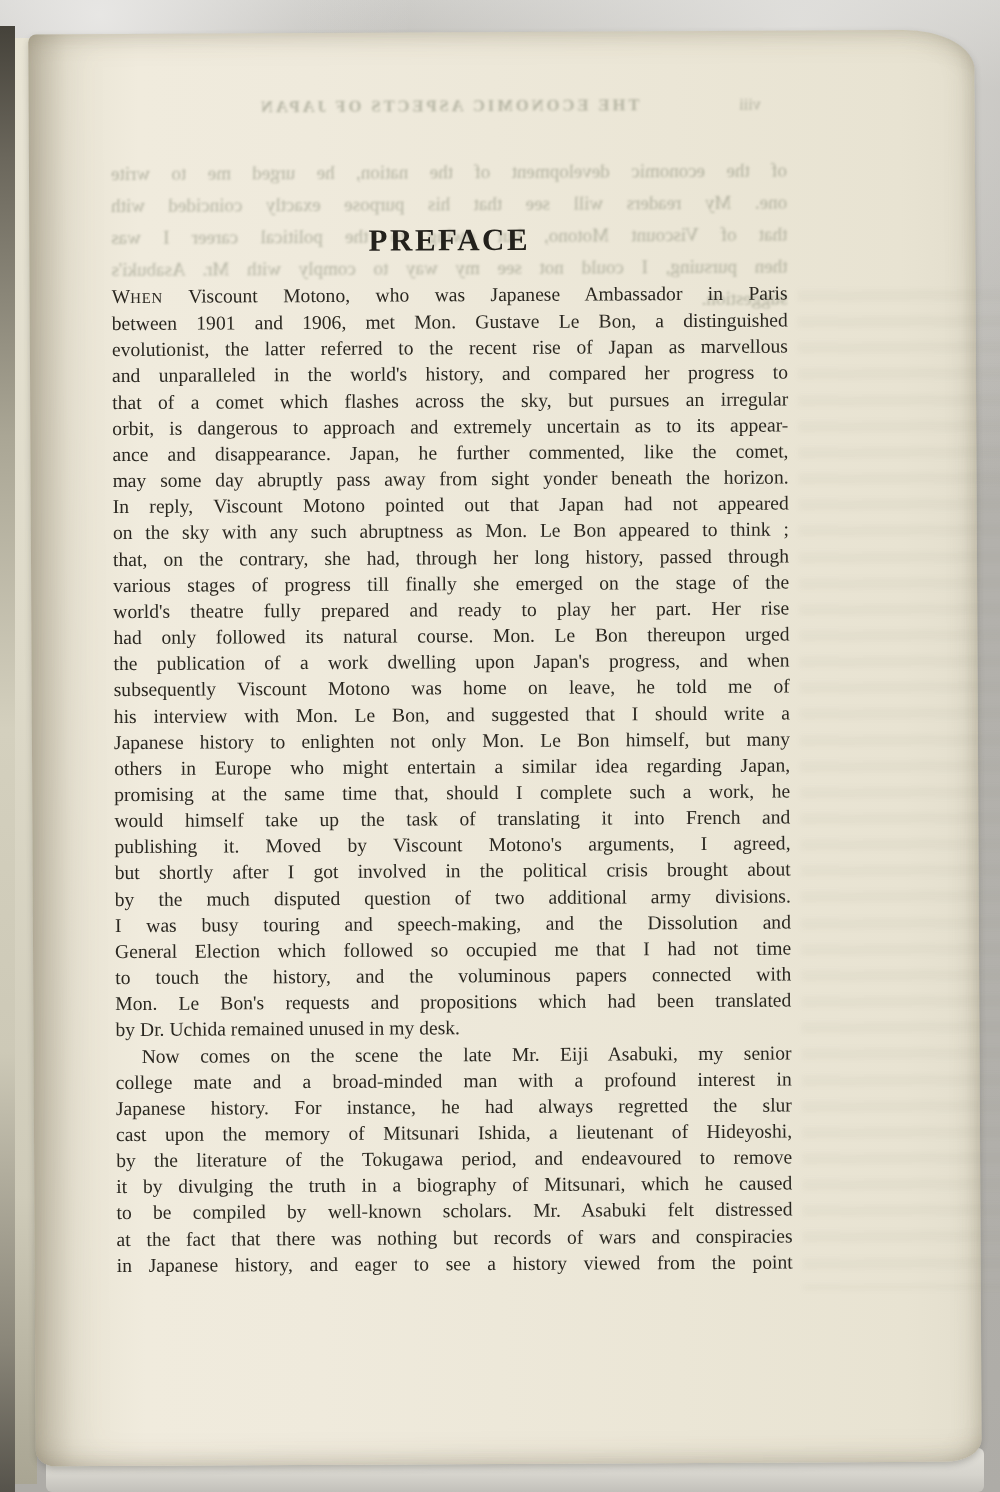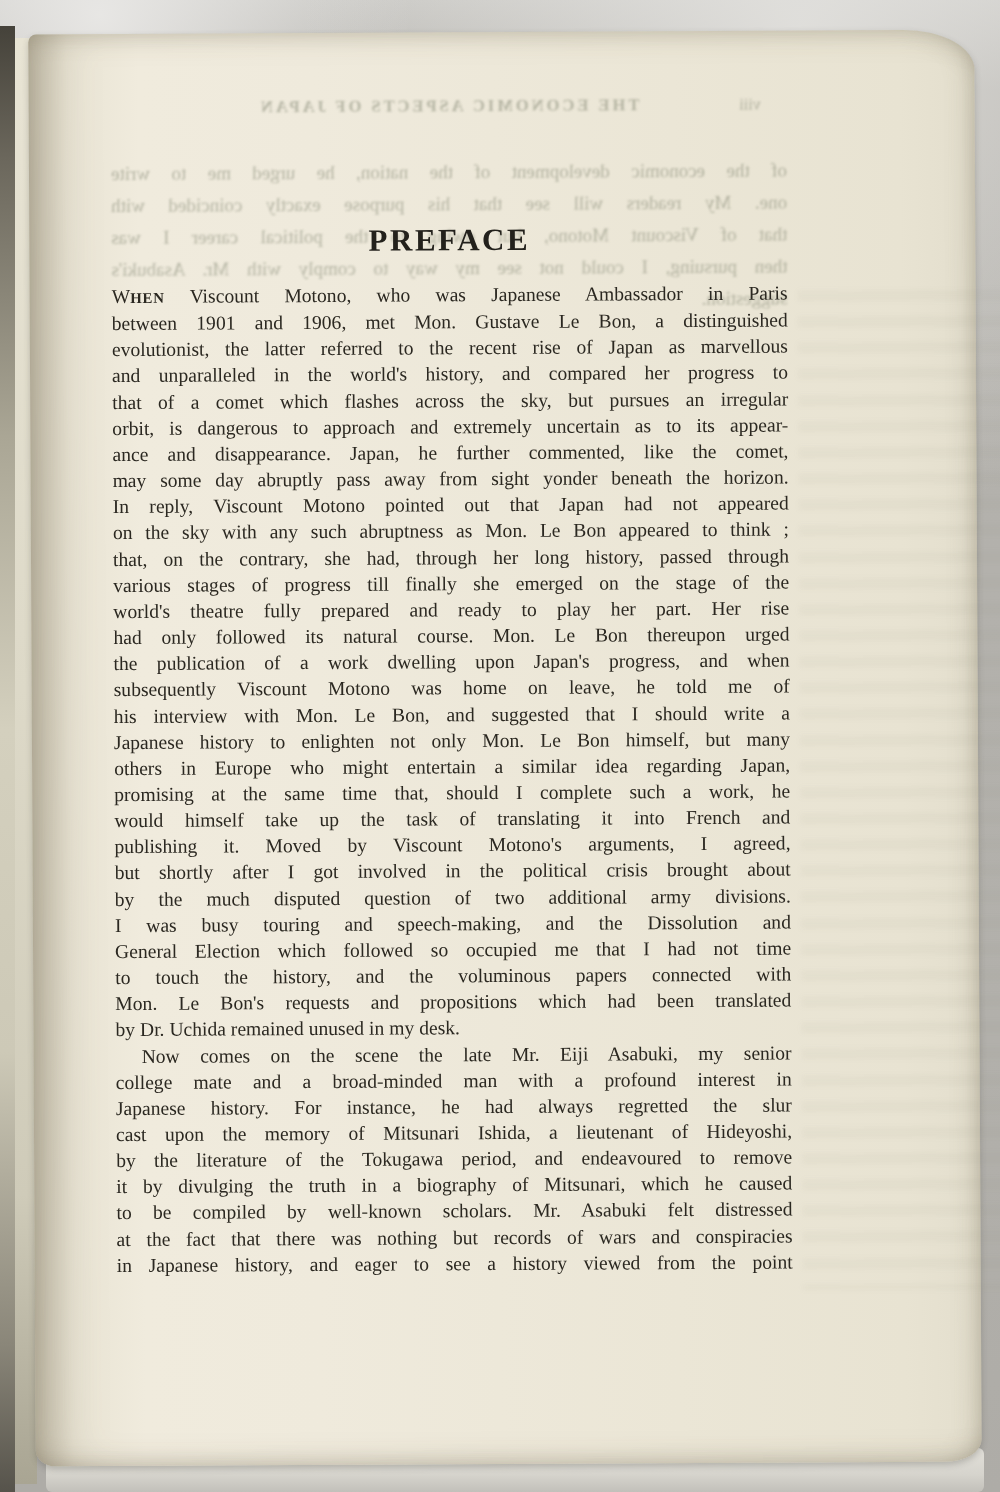--- a/index.html
+++ b/index.html
@@ -59,21 +59,21 @@
     text-align:center;font-size:31px;font-weight:600;letter-spacing:2.5px;
     color:#23211c;
   }
   .bodytext{
     position:absolute;top:250px;left:0;width:100%;
     font-size:19.6px;color:#2b2821;
   }
   .line{line-height:26.15px;text-align:justify;text-align-last:justify;}
   .line.nojust{text-align-last:left;}
   .line.indent{text-indent:26px;}
-  .sc{font-size:0.76em;letter-spacing:.8px;font-weight:bold;}
+  .sc{font-size:0.76em;letter-spacing:.8px;}
   .margin-smudge{
     position:absolute;left:686px;top:260px;width:210px;height:1000px;
     background:repeating-linear-gradient(180deg,
       rgba(138,140,118,.10) 0px,rgba(138,140,118,.10) 11px,
       rgba(0,0,0,0) 11px,rgba(0,0,0,0) 26.15px);
     filter:blur(2.5px);opacity:.55;pointer-events:none;
   }
 </style>
 </head>
 <body>

